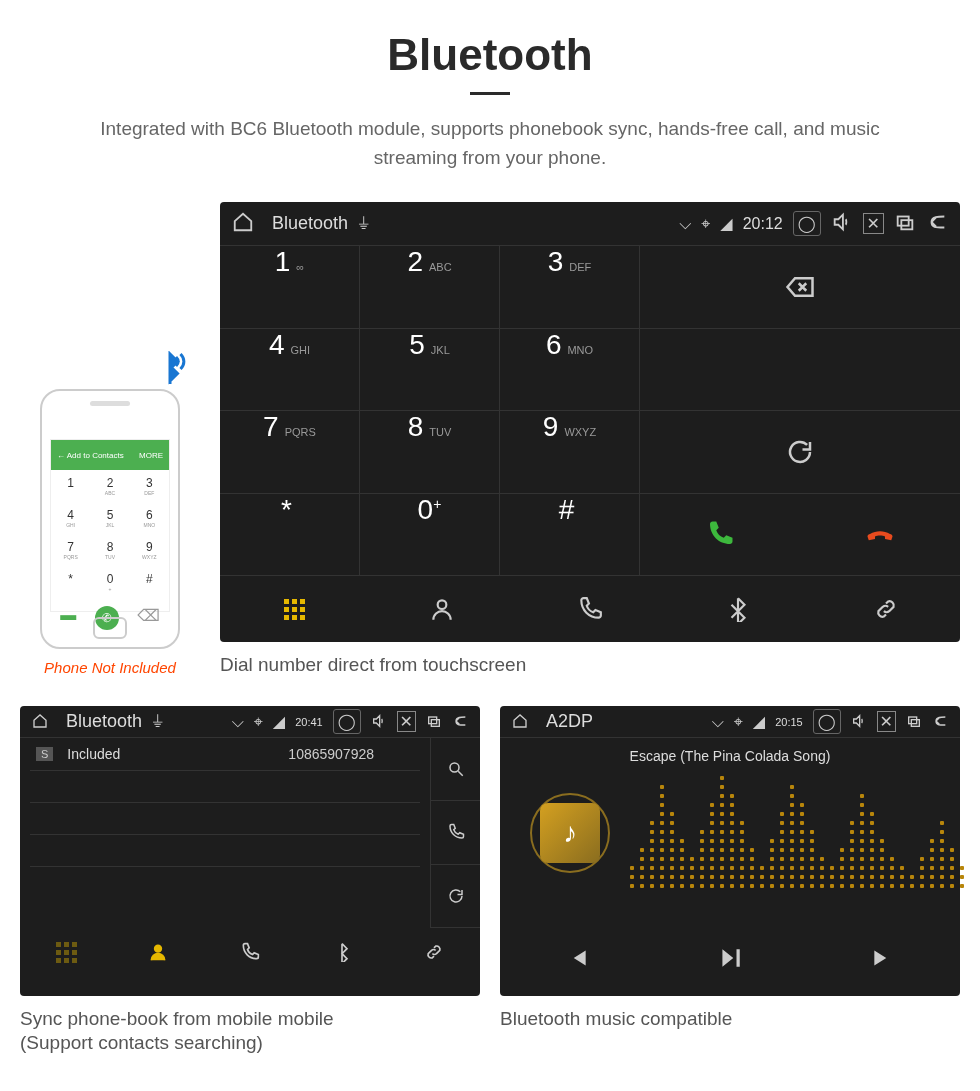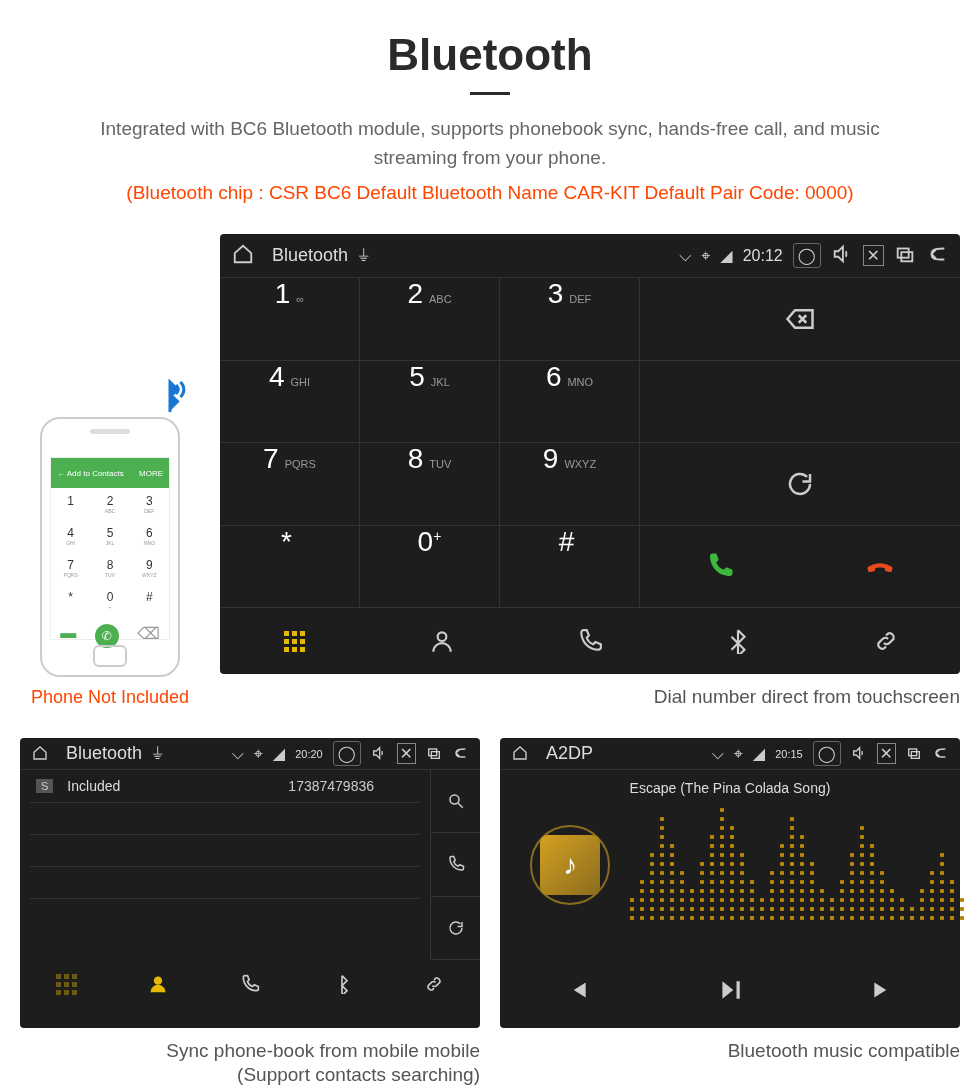--- a/index.html
+++ b/index.html
@@ -6,37 +6,37 @@
   body { width: 980px; height: 1091px; background: #fff; color: #4a4a4a; }
   
   .header { text-align: center; padding: 30px 20px 20px; }
   .title { font-size: 44px; font-weight: bold; color: #2a2a2a; }
   .underline { width: 40px; height: 3px; background: #2a2a2a; margin: 12px auto 20px; }
   .subtitle { font-size: 19px; color: #666; line-height: 1.5; padding: 0 40px; }
   .specs { color: #ff4500; font-size: 19px; margin-top: 10px; }
   
   .main-row { display: flex; align-items: flex-end; padding: 10px 20px; gap: 20px; }
   .phone-col { width: 180px; text-align: center; }
-  .phone-mock { width: 140px; height: 260px; margin: 0 auto 10px; border: 2px solid #ccc; border-radius: 20px; background: #fff; position: relative; padding: 38px 8px 35px; }
+  .phone-mock { width: 140px; height: 260px; margin: 0 auto 10px; border: 2px solid #ccc; border-radius: 20px; background: #fff; position: relative; padding: 48px 8px 35px; }
   .phone-mock::before { content: ""; position: absolute; top: 10px; left: 50%; transform: translateX(-50%); width: 40px; height: 5px; background: #ddd; border-radius: 3px; }
   .phone-mock::after { content: ""; position: absolute; bottom: 8px; left: 50%; transform: translateX(-50%); width: 30px; height: 18px; border: 2px solid #ccc; border-radius: 6px; }
   .phone-screen { width: 100%; height: 100%; border: 1px solid #eee; background: #fff; }
   .phone-top { background: #4caf50; height: 30px; color: #fff; font-size: 8px; display: flex; align-items: center; padding: 0 6px; justify-content: space-between; }
   .phone-grid { display: grid; grid-template-columns: repeat(3, 1fr); }
   .phone-key { text-align: center; padding: 6px 0; }
   .phone-key .d { font-size: 12px; color: #333; }
   .phone-key .l { font-size: 5px; color: #999; }
   .phone-bottom { display: flex; justify-content: space-around; padding: 8px 0; }
   .phone-bottom .cb { width: 24px; height: 24px; border-radius: 50%; background: #4caf50; display: flex; align-items: center; justify-content: center; color: #fff; font-size: 12px; }
   .bt-icon { position: absolute; top: -40px; right: -10px; font-size: 28px; color: #1976d2; }
-  .phone-note { color: #ff4500; font-size: 18px; margin-top: 0; }
+  .phone-note { color: #ff4500; font-size: 15px; margin-top: 0; font-style: italic; }
   
   .device { background: #1d1d1d; color: #ddd; border-radius: 4px; flex: 1; }
   .device.main { width: 740px; height: 440px; }
-  .caption { text-align: right; font-size: 19px; color: #555; margin-top: 12px; }
+  .caption { text-align: left; font-size: 19px; color: #555; margin-top: 12px; }
   .caption .sub { display: block; margin-top: 2px; }
   
   .statusbar { display: flex; align-items: center; height: 44px; padding: 0 12px; font-size: 16px; gap: 10px; border-bottom: 1px solid #333; }
   .statusbar .label { font-size: 18px; margin-left: 8px; }
   .statusbar .spacer { flex: 1; }
   .statusbar .ico { font-size: 16px; color: #ccc; }
   .statusbar .ico.boxed { border: 1px solid #666; padding: 2px 4px; border-radius: 3px; }
   .statusbar svg { width: 22px; height: 22px; fill: none; stroke: #ccc; stroke-width: 2; }
   
   .dialer-body { display: flex; height: 330px; }
@@ -85,21 +85,20 @@
   .music-nav .m { flex: 1; display: flex; align-items: center; justify-content: center; }
   .music-nav svg { width: 26px; height: 26px; fill: #ccc; }
 </style>
 </head>
 <body>
 
 <div class="header">
   <div class="title">Bluetooth</div>
   <div class="underline"></div>
   <div class="subtitle">Integrated with BC6 Bluetooth module, supports phonebook sync, hands-free call, and music streaming from your phone.</div>
-  <div class="specs">(Bluetooth chip : CSR BC6     Default Bluetooth Name CAR-KIT     Default Pair Code: 0000)</div>
 </div>
 
 <div class="main-row">
   <div class="phone-col">
     <div class="phone-mock">
       <span class="bt-icon">
         <svg viewBox="0 0 24 24" width="36" height="36">
             <path fill="#1976d2" d="M12 2l5 5-4 4 4 4-5 5V2zm0 0v20" stroke="#1976d2" stroke-width="2"></path>
             <path stroke="#1976d2" stroke-width="2" fill="none" d="M16 4c2 2 2 4 0 6M19 2c3 3 3 7 0 10"></path>
           </svg>
@@ -314,40 +313,40 @@
       <div class="statusbar">
         <span><svg viewBox="0 0 24 24">
               <path d="M3 11l9-8 9 8v10H3z"></path>
             </svg></span>
         <span class="label">Bluetooth</span>
         <span class="ico">⏚</span>
         <span class="spacer"></span>
         <span class="ico">⌵</span>
           <span class="ico">⌖</span>
           <span class="ico">◢</span>
-        <span>20:20</span>
+        <span>20:41</span>
         <span class="ico boxed">◯</span>
         <span><svg viewBox="0 0 24 24">
               <path d="M4 9v6h4l5 5V4L8 9H4zm12 0c1 1 1 5 0 6"></path>
             </svg></span>
         <span class="ico" style="border:1px solid #888;padding:0 2px">✕</span>
         <span><svg viewBox="0 0 24 24">
               <rect x="4" y="6" width="12" height="10"></rect>
               <rect x="8" y="10" width="12" height="10"></rect>
             </svg></span>
         <span><svg viewBox="0 0 24 24">
               <path d="M20 6c-6 0-14 0-14 6s4 6 14 6M6 12l5-5M6 12l5 5" fill="none"></path>
             </svg></span>
       </div>
       <div class="contact-body">
         <div class="contact-list">
           <div class="contact-row">
             <span class="badge">S</span>
             <span>Included</span>
-            <span class="num">17387479836</span>
+            <span class="num">10865907928</span>
           </div>
           <div style="border-bottom:1px solid #333;height:32px"></div>
           <div style="border-bottom:1px solid #333;height:32px"></div>
           <div style="border-bottom:1px solid #333;height:32px"></div>
         </div>
         <div class="contact-side">
           <div class="s">
               <svg viewBox="0 0 24 24">
                 <circle cx="10" cy="10" r="6"></circle>
                 <path d="M15 15l6 6"></path>

